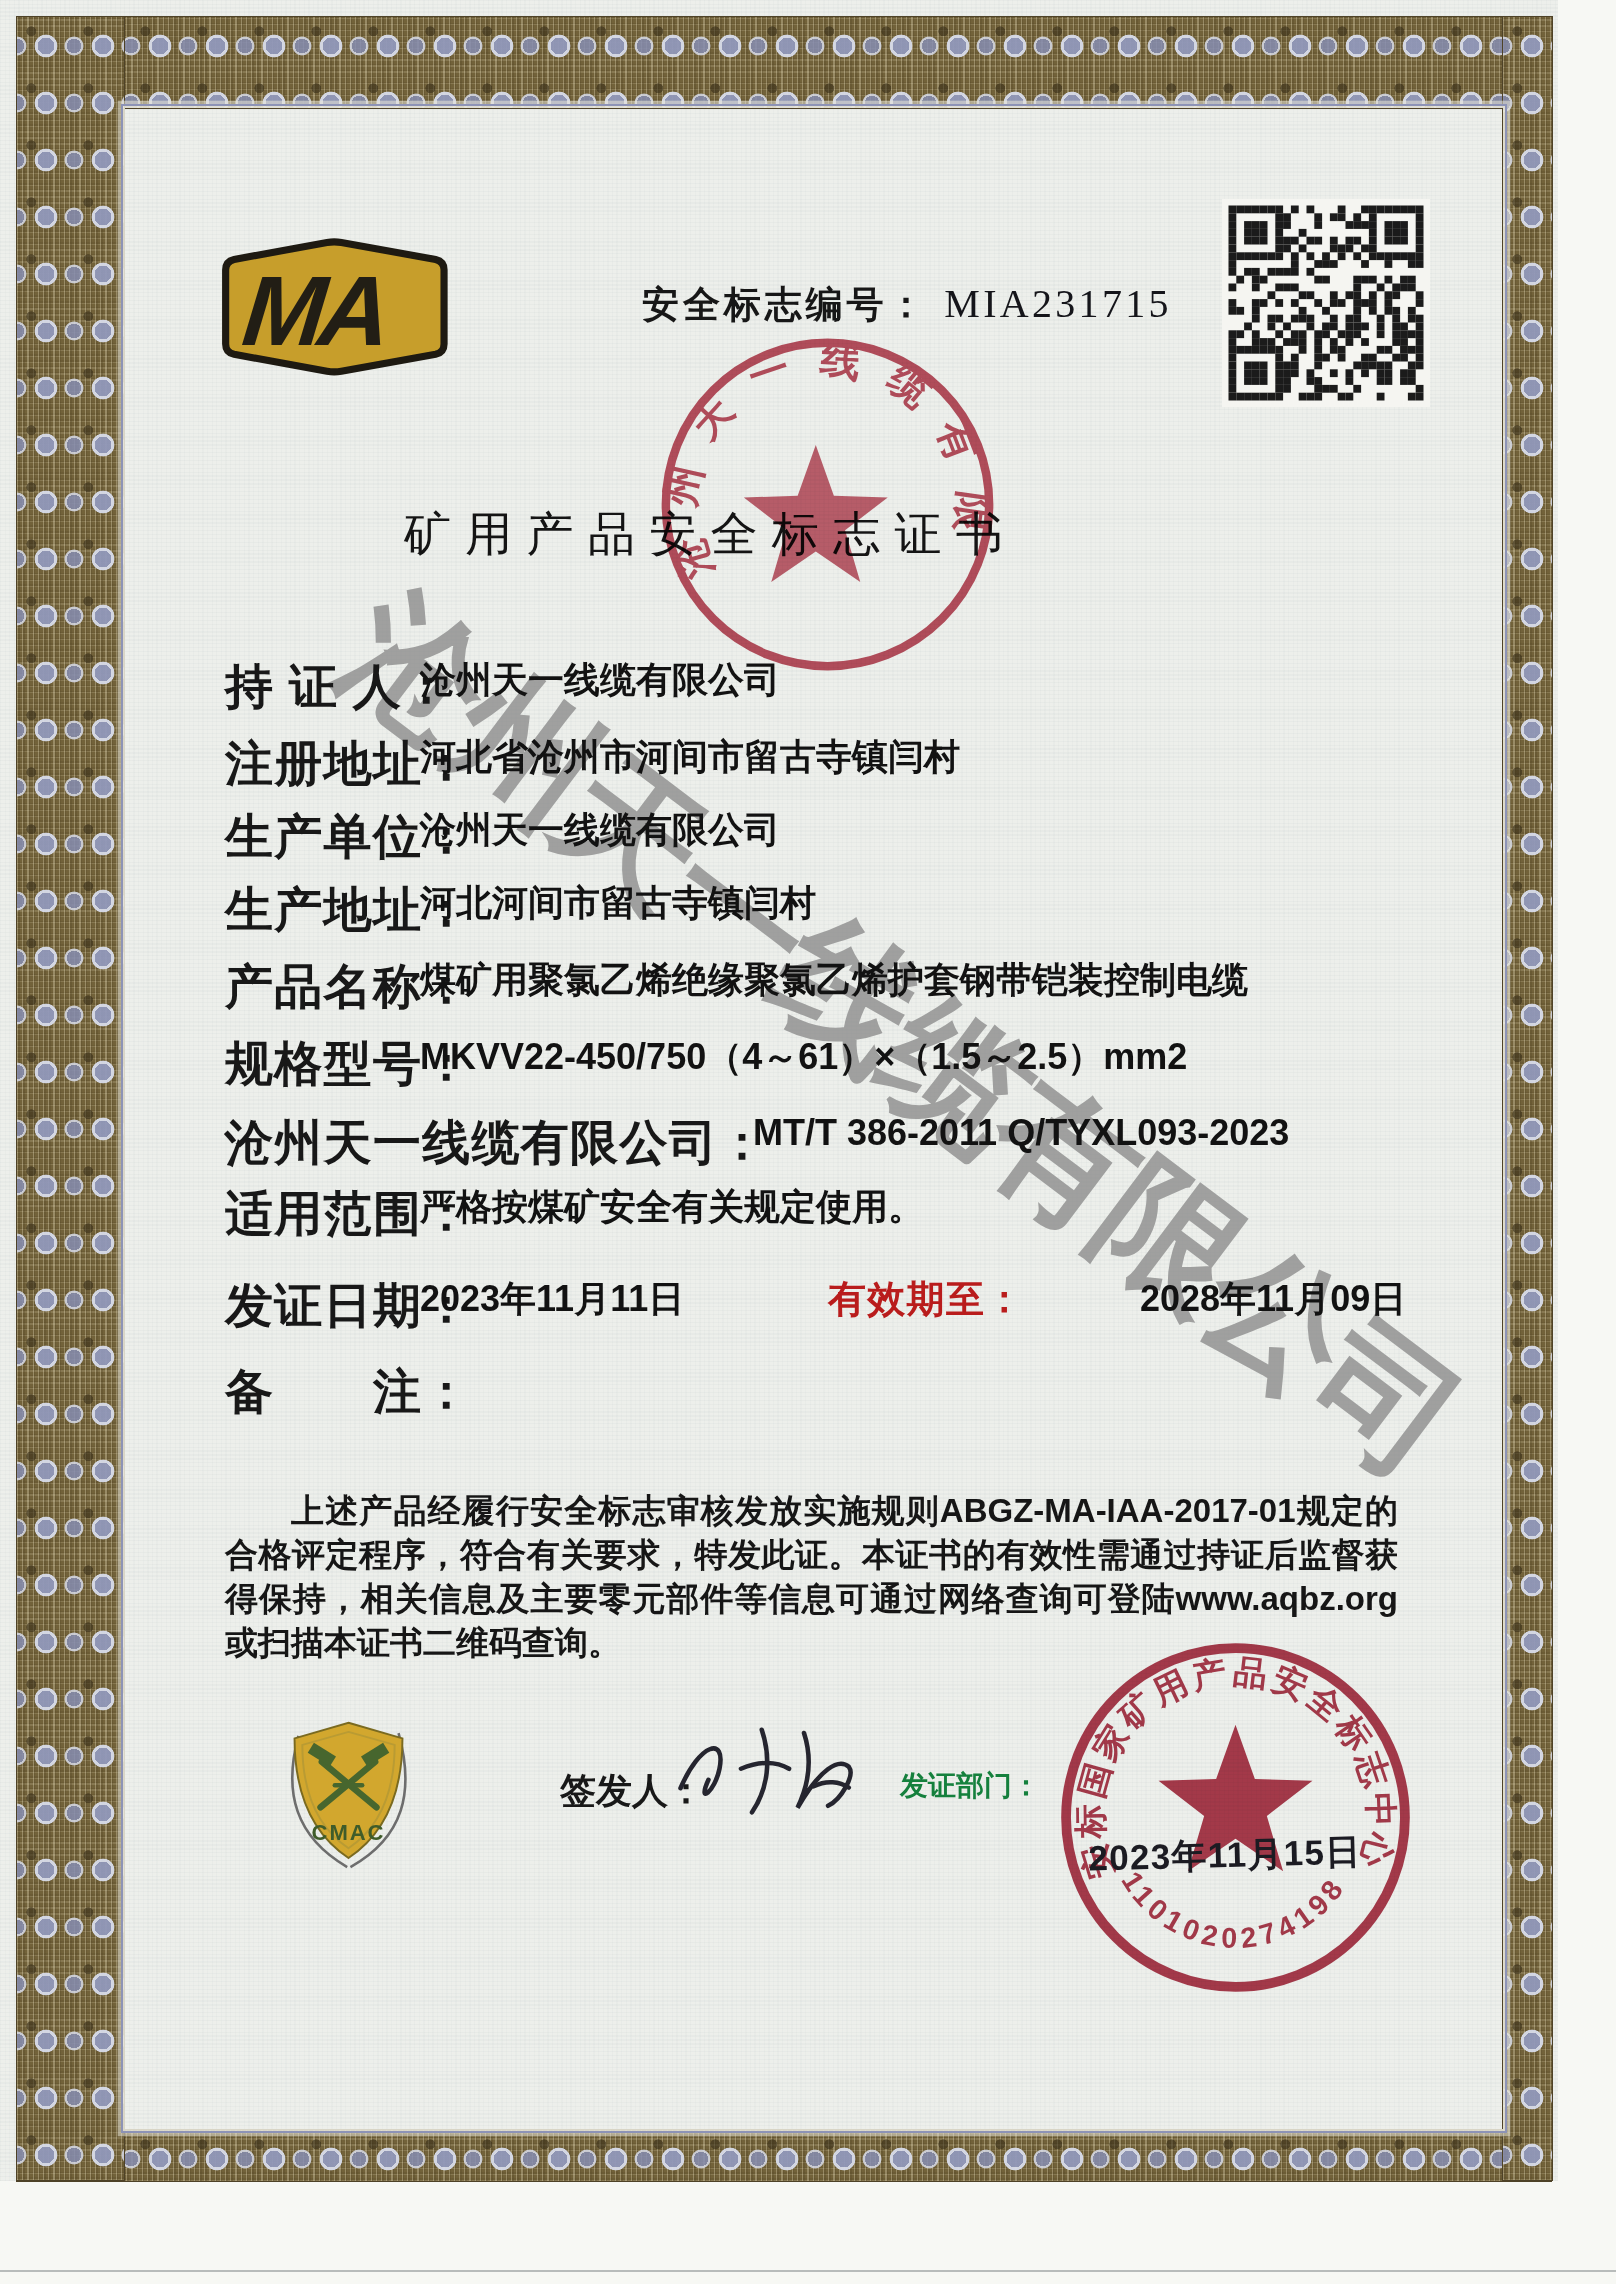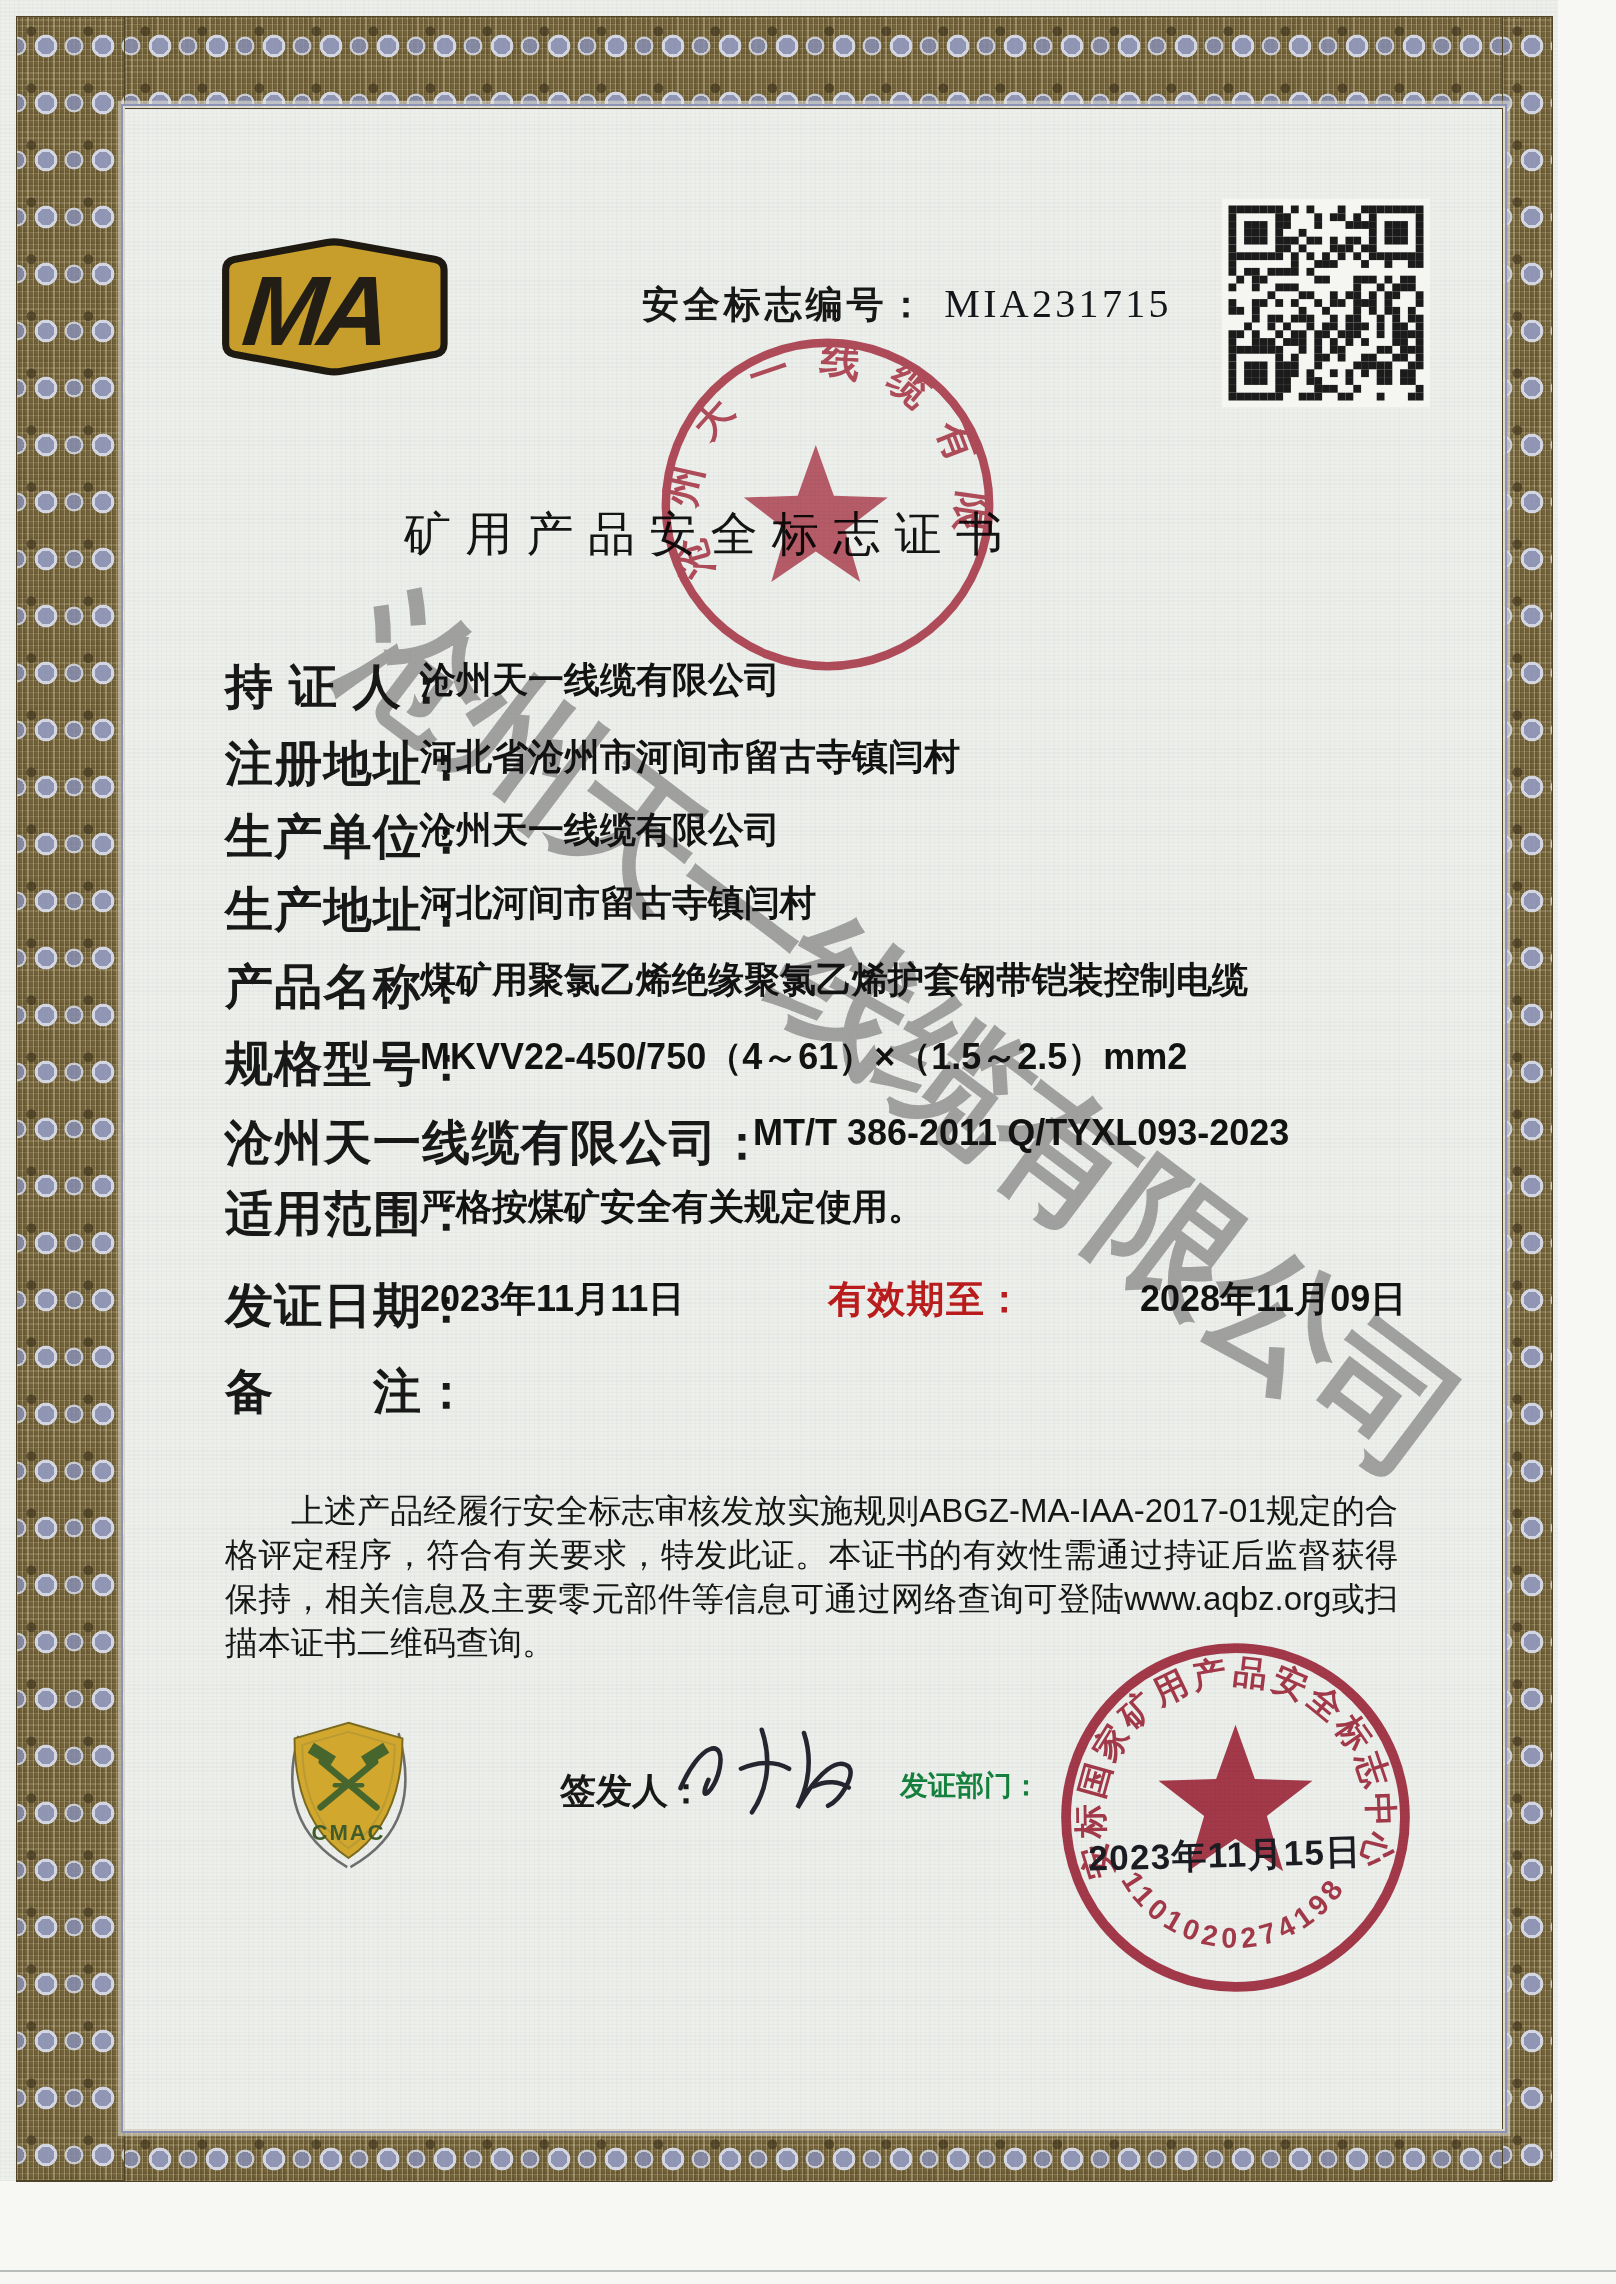--- a/index.html
+++ b/index.html
@@ -71,21 +71,21 @@
   .row{left:225px;height:52px;z-index:3;white-space:nowrap;}
   .row .lab{position:absolute;left:0;top:0;font-size:48px;font-weight:700;color:#181818;letter-spacing:1.3px;white-space:nowrap;}
   .row .val{position:absolute;left:195px;top:1.3px;font-size:36px;font-weight:700;color:#121212;white-space:nowrap;}
   .row7 .val{left:528px;}
   .dates .val2{position:absolute;left:883px;top:1.3px;font-size:36px;font-weight:700;color:#121212;margin-left:32px;}
   .dates .lab2{position:absolute;left:603px;top:0;font-size:38px;font-weight:700;color:#b91c1c;letter-spacing:1.3px;}
 
   
   .statement{
     left:225px;top:1489px;width:1173px;
-    font-size:33px;font-weight:400;line-height:44px;color:#161616;
+    font-size:33px;font-weight:700;line-height:44px;color:#161616;
     text-align:justify;text-indent:2em;
     z-index:3;
   }
 
   
   .cmac{left:280px;top:1715px;width:137px;height:156px;z-index:3;}
   .signer-label{left:560px;top:1767px;font-size:36px;font-weight:700;color:#181818;z-index:3;}
   .dept-label{left:900px;top:1767px;font-size:28px;font-weight:700;color:#15803d;z-index:3;}
   .signature{left:664px;top:1707px;width:215px;height:130px;z-index:4;}
 

